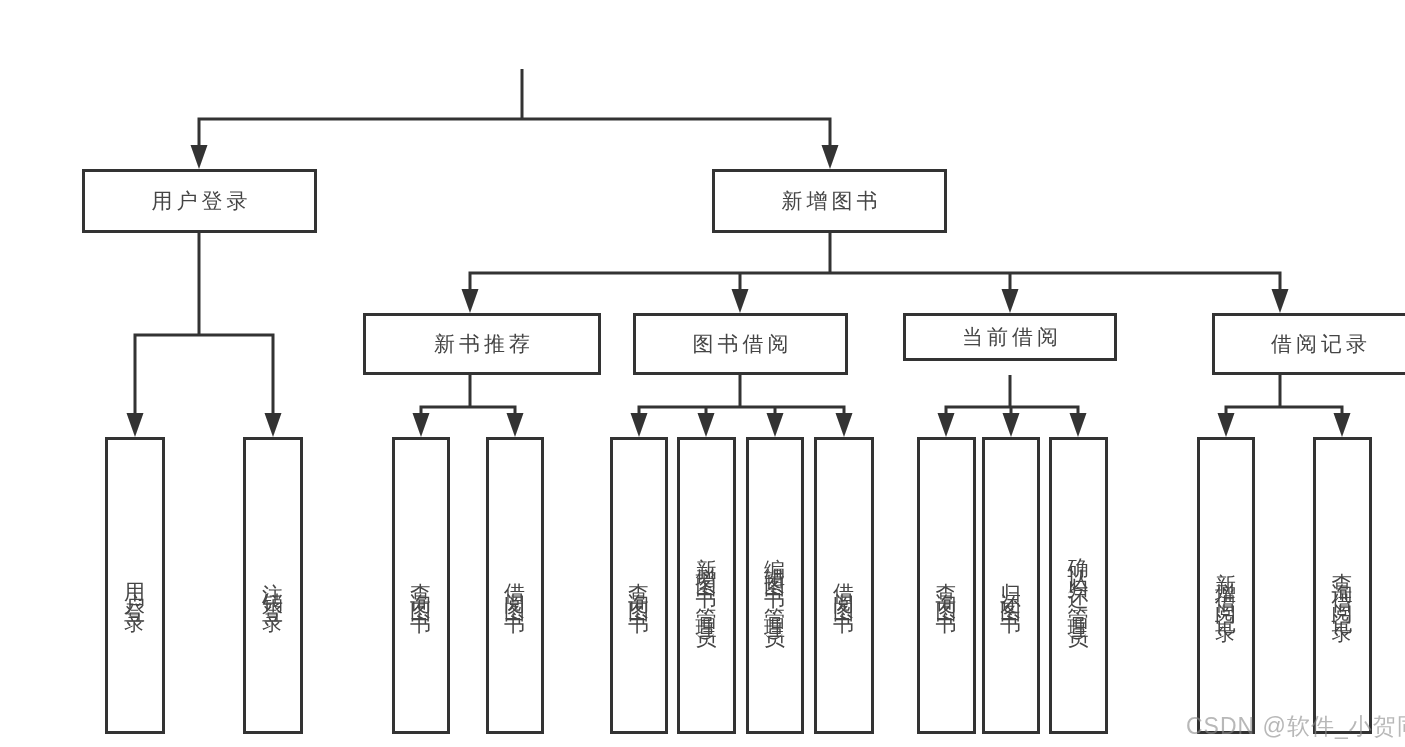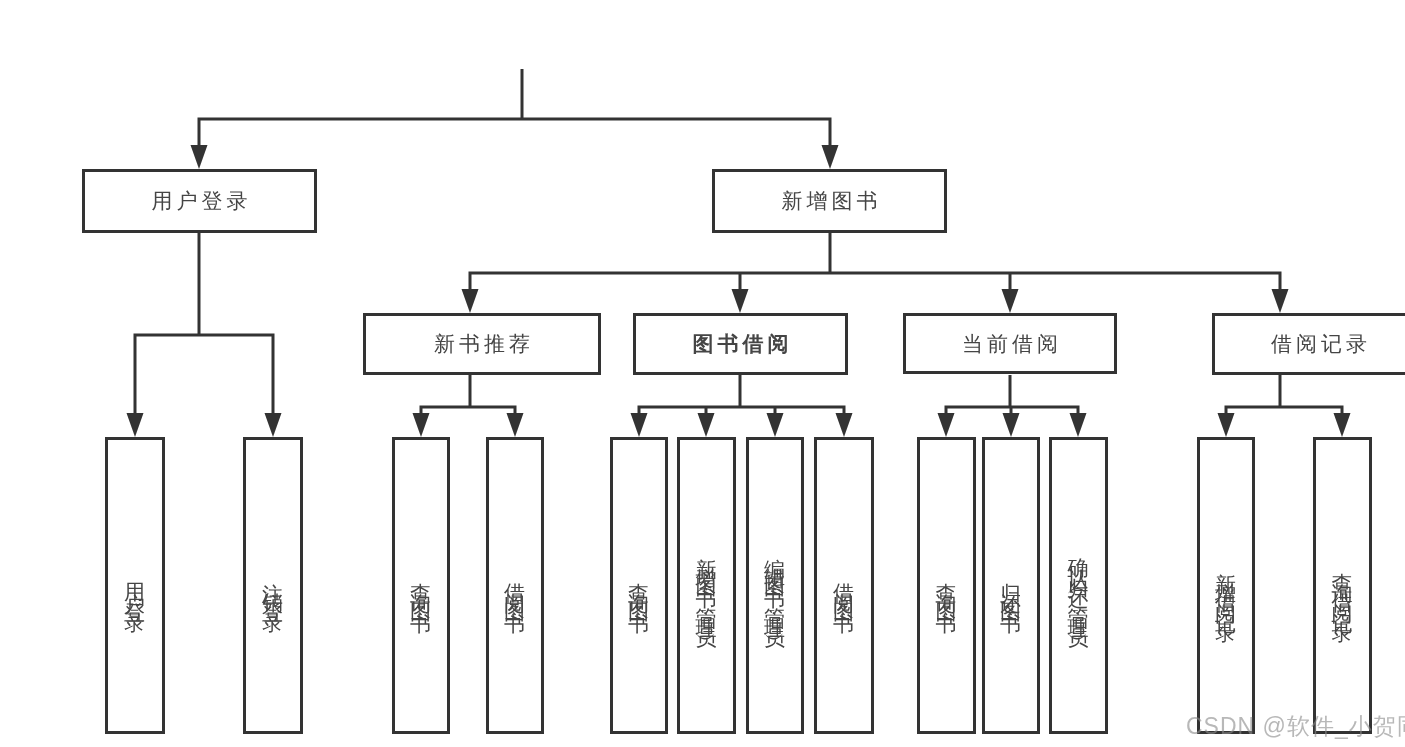--- a/index.html
+++ b/index.html
@@ -40,22 +40,22 @@
     text-orientation:mixed;
     font-size:21px;
     letter-spacing:10px;
     line-height:1;
     white-space:nowrap;
   }
   #n-root {left:21px;  top:13px;  width:1001px;height:56px;}
   #n-l2-0 {left:82px;  top:169px; width:235px; height:64px;}
   #n-l2-1 {left:712px; top:169px; width:235px; height:64px;}
   #n-l3-0 {left:363px; top:313px; width:238px; height:62px;}
-  #n-l3-1 {left:633px; top:313px; width:215px; height:62px;font-weight:bold;}
-  #n-l3-2 {left:903px; top:313px; width:214px; height:61px;}
+  #n-l3-1 {left:633px; top:313px; width:215px; height:62px;}
+  #n-l3-2 {left:903px; top:313px; width:214px; height:48px;}
   #n-l3-3 {left:1212px;top:313px; width:214px; height:62px;}
   #lf-0 {left:105px; width:60px;}
   #lf-1 {left:243px; width:60px;}
   #lf-2 {left:392px; width:58px;}
   #lf-3 {left:486px; width:58px;}
   #lf-4 {left:610px; width:58px;}
   #lf-5 {left:677px; width:59px;}
   #lf-6 {left:746px; width:58px;}
   #lf-7 {left:814px; width:60px;}
   #lf-8 {left:917px; width:59px;}

